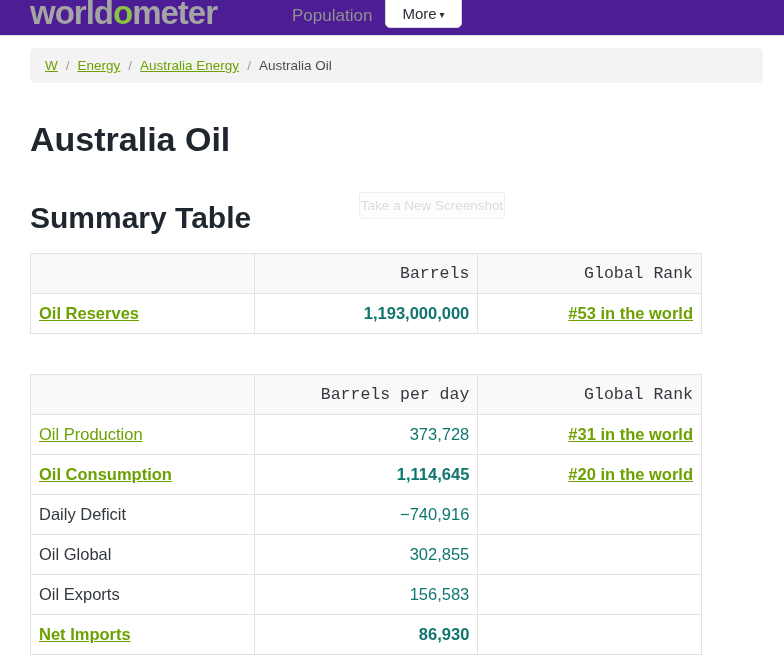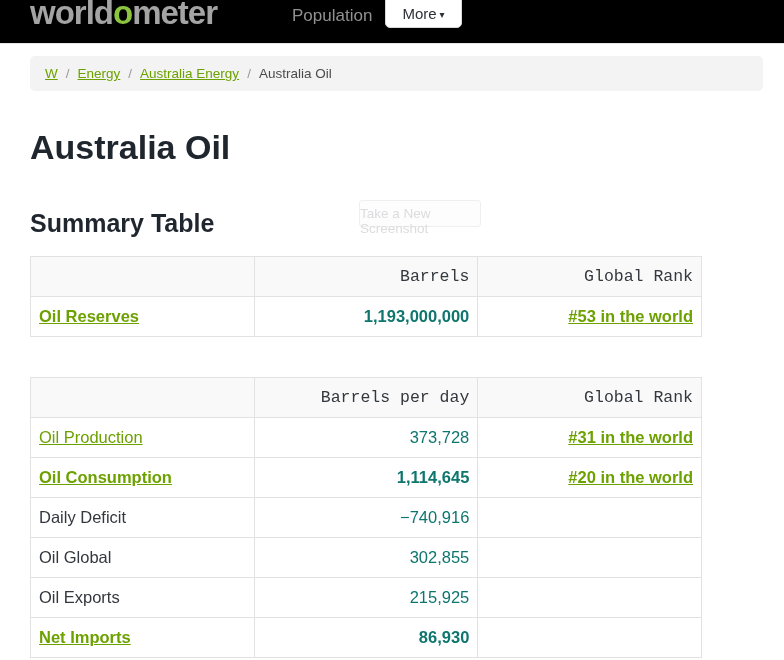--- a/index.html
+++ b/index.html
@@ -1,20 +1,20 @@
 <!DOCTYPE html>
 <html><head>
 <meta charset="utf-8">
 <style>
   * { margin:0; padding:0; box-sizing:border-box; }
   html,body { width:784px; height:660px; overflow:hidden; background:#fff;
               font-family:"Liberation Sans", sans-serif; color:#33383e; }
 
   
-  .site-header { position:relative; height:44px; border-bottom:1px solid #e7e7e7; background:#000000; }
+  .site-header { position:relative; height:36px; border-bottom:1px solid #e7e7e7; background:#4c1d95; }
   .logo { position:absolute; left:30px; top:-6px; font-size:33px; font-weight:bold;
           letter-spacing:-1px; color:#a4a4a4; text-decoration:none; }
   .logo .accent { color:#8bc53f; }
   .nav-population { position:absolute; left:292px; top:6px; font-size:17px; color:#919191;
                     text-decoration:none;text-align:right; }
   .more-button { position:absolute; left:385px; top:-8px; width:77px; height:36px;
                  background:#fff; border:1px solid #d8d8d8; border-radius:5px;
                  font-size:15px; color:#2b3137; text-align:center; padding-top:12px;
                  cursor:pointer; }
   .more-button .caret { font-size:10px; position:relative; top:-1px; margin-left:3px; }
@@ -23,25 +23,25 @@
   .breadcrumb-bar { margin:12px 21px 0 30px; height:35px; background:#f3f3f3;
                     border-radius:5px; display:flex; align-items:center;
                     padding-left:15px; font-size:13.5px; }
   .breadcrumb-bar a { color:#6ca100; text-decoration:underline; font-weight:normal; }
   .crumb-sep { color:#9a9a9a; margin:0 8px; }
   .crumb-current { color:#4b4b4b; }
 
   
   .main { position:relative; padding:0 30px; }
   .page-title { margin-top:36px; font-size:34px; line-height:40px; font-weight:bold; color:#1f262d; }
-  .screenshot-button { position:absolute; left:359px; top:73px; width:122px; height:27px;
+  .screenshot-button { position:absolute; left:359px; top:73px; width:146px; height:27px;
                        background:#fdfdfd; border:1px solid #efefef; border-radius:3px;
-                       color:#dcdcdf; font-size:13.5px; padding-top:5px;
+                       color:#dcdcdf; font-size:13.5px; text-align:center; padding-top:5px;
                        cursor:pointer; }
-  .section-heading { margin-top:42px; font-size:25px; font-weight:bold; color:#1f262d; }
+  .section-heading { margin-top:42px; font-size:30px; font-weight:bold; color:#1f262d; }
 
   
   table.summary { border-collapse:collapse; width:672px; table-layout:fixed;
                   font-size:16.5px; background:#fff; }
   table.t1 { margin-top:18px; }
   table.t2 { margin-top:40px;padding-left:28px; }
   table.summary th, table.summary td { border:1px solid #e2e2e2; height:40px;
                   padding:0 8px; vertical-align:middle; }
   table.summary th { background:#f9f9f9; font-weight:normal; text-align:right; color:#33383e;font-family:Liberation Mono, monospace; }
   table.summary td.num { text-align:right; color:#0f766e; }
@@ -114,21 +114,21 @@
       <td class="num neg">−740,916</td>
       <td class="rank"></td>
     </tr>
     <tr>
       <td>Oil Global</td>
       <td class="num">302,855</td>
       <td class="rank"></td>
     </tr>
     <tr>
       <td>Oil Exports</td>
-      <td class="num">215,925</td>
+      <td class="num">156,583</td>
       <td class="rank"></td>
     </tr>
     <tr>
       <td><a href="#" class="lnk bold">Net Imports</a></td>
       <td class="num bold">86,930</td>
       <td class="rank"></td>
     </tr>
   </tbody>
     </table>
 

